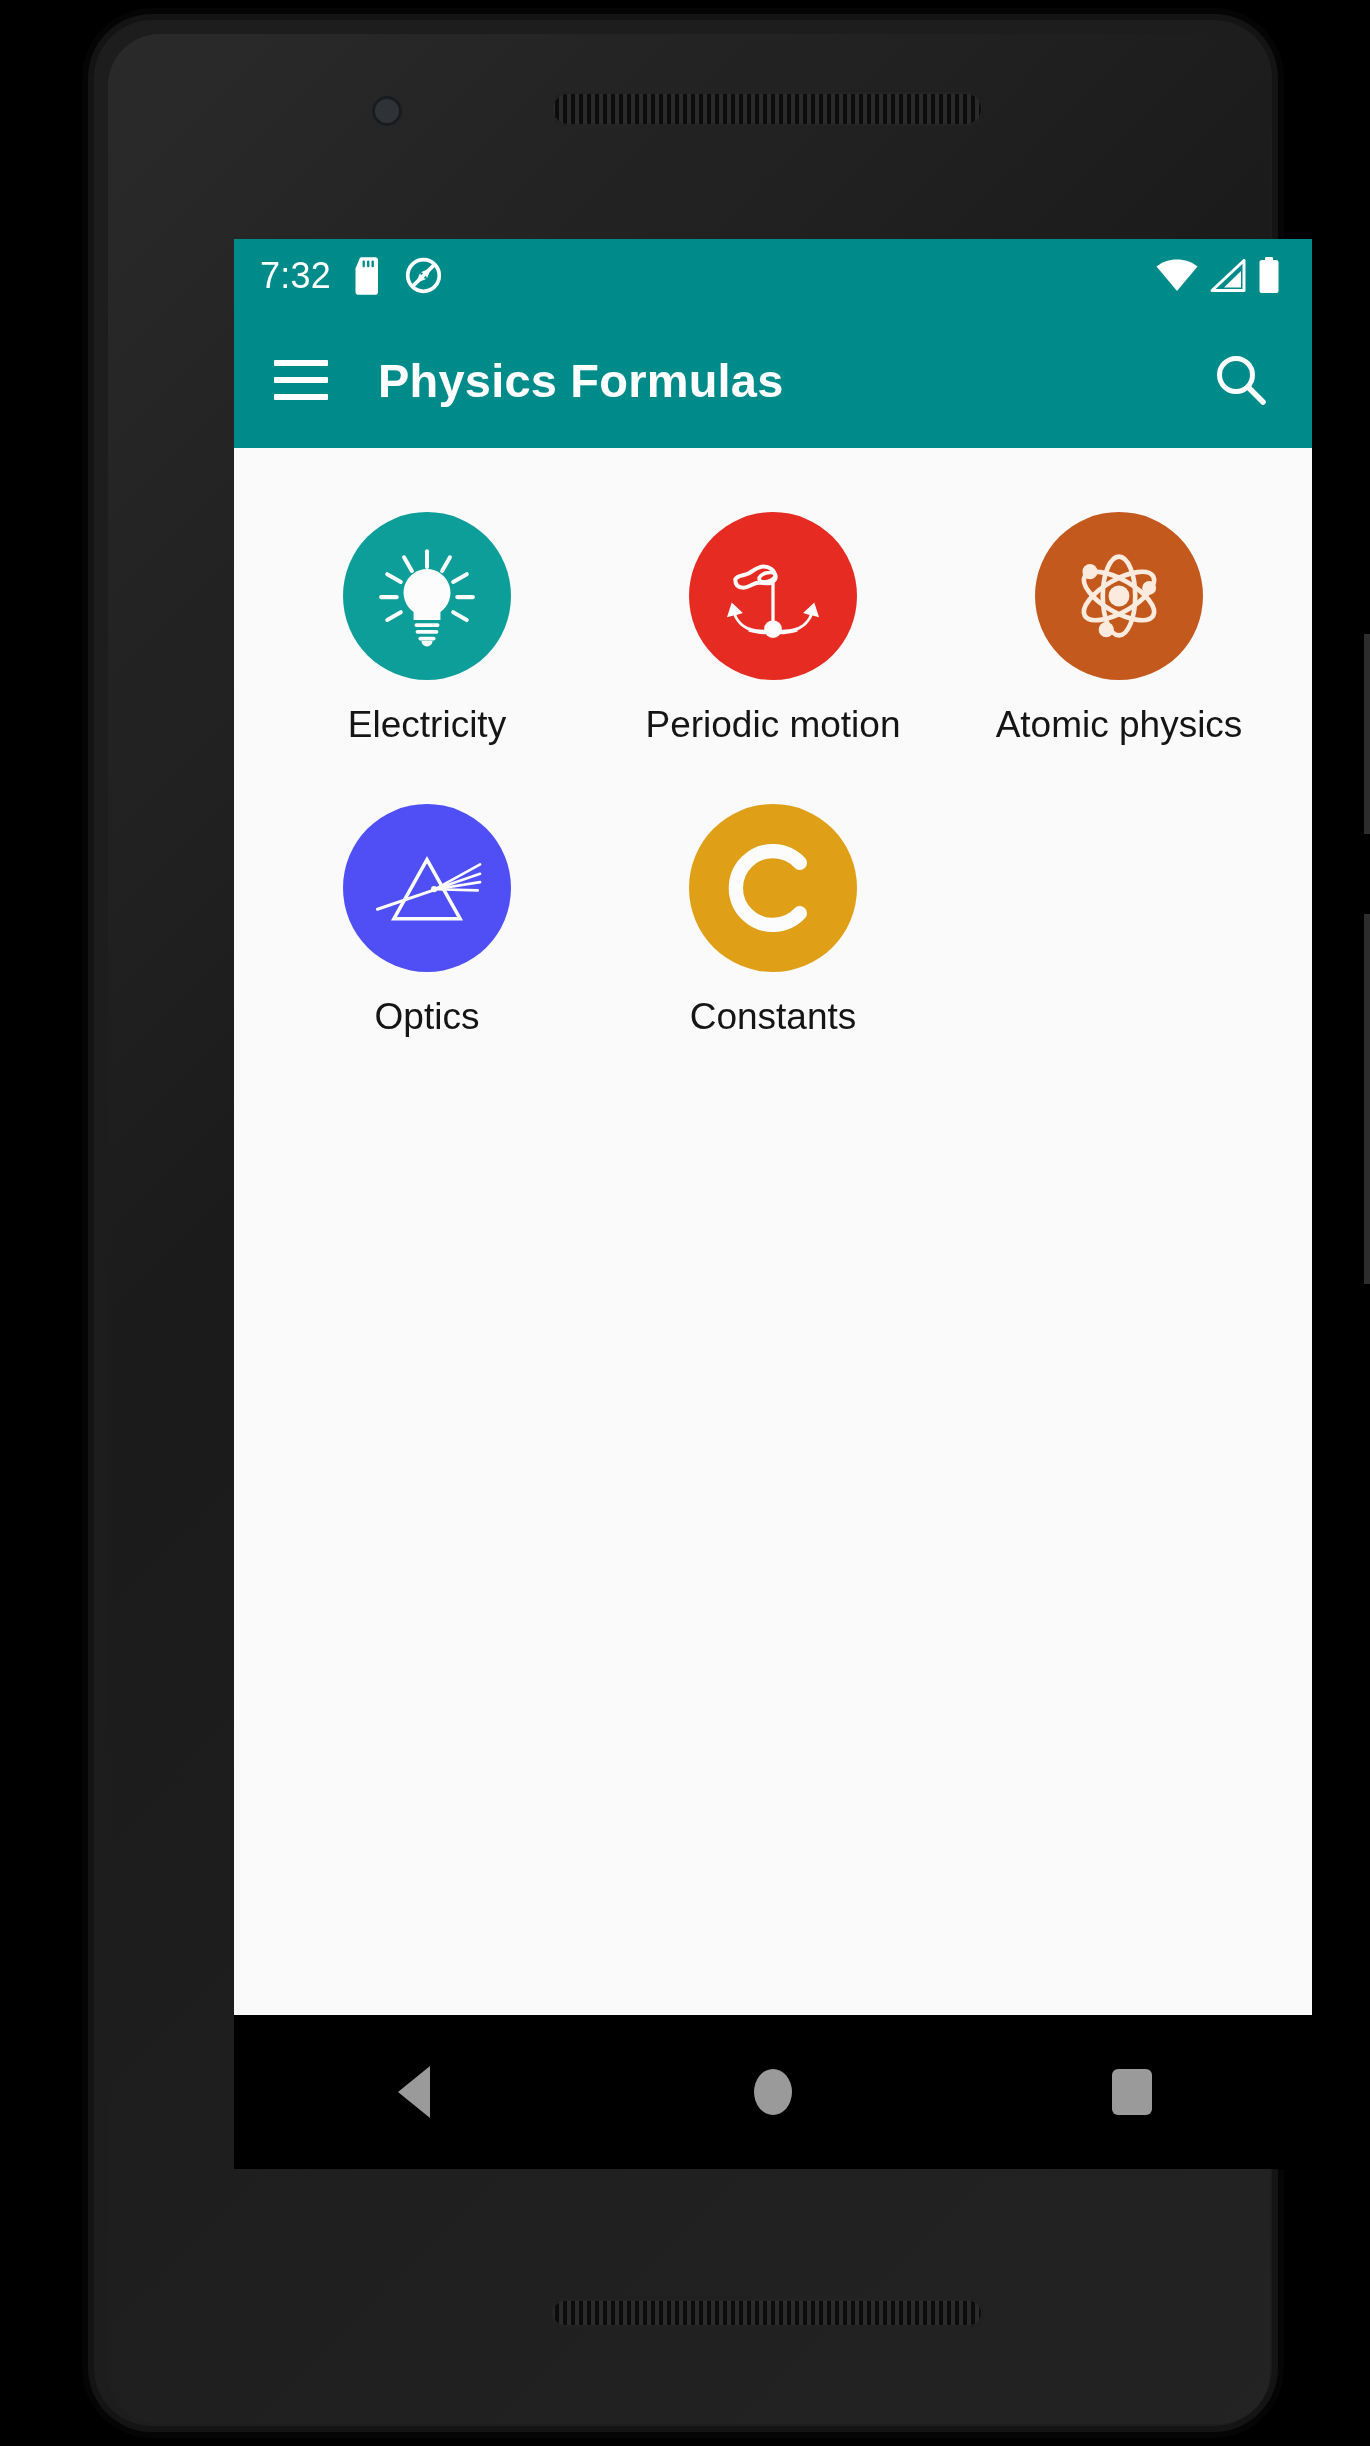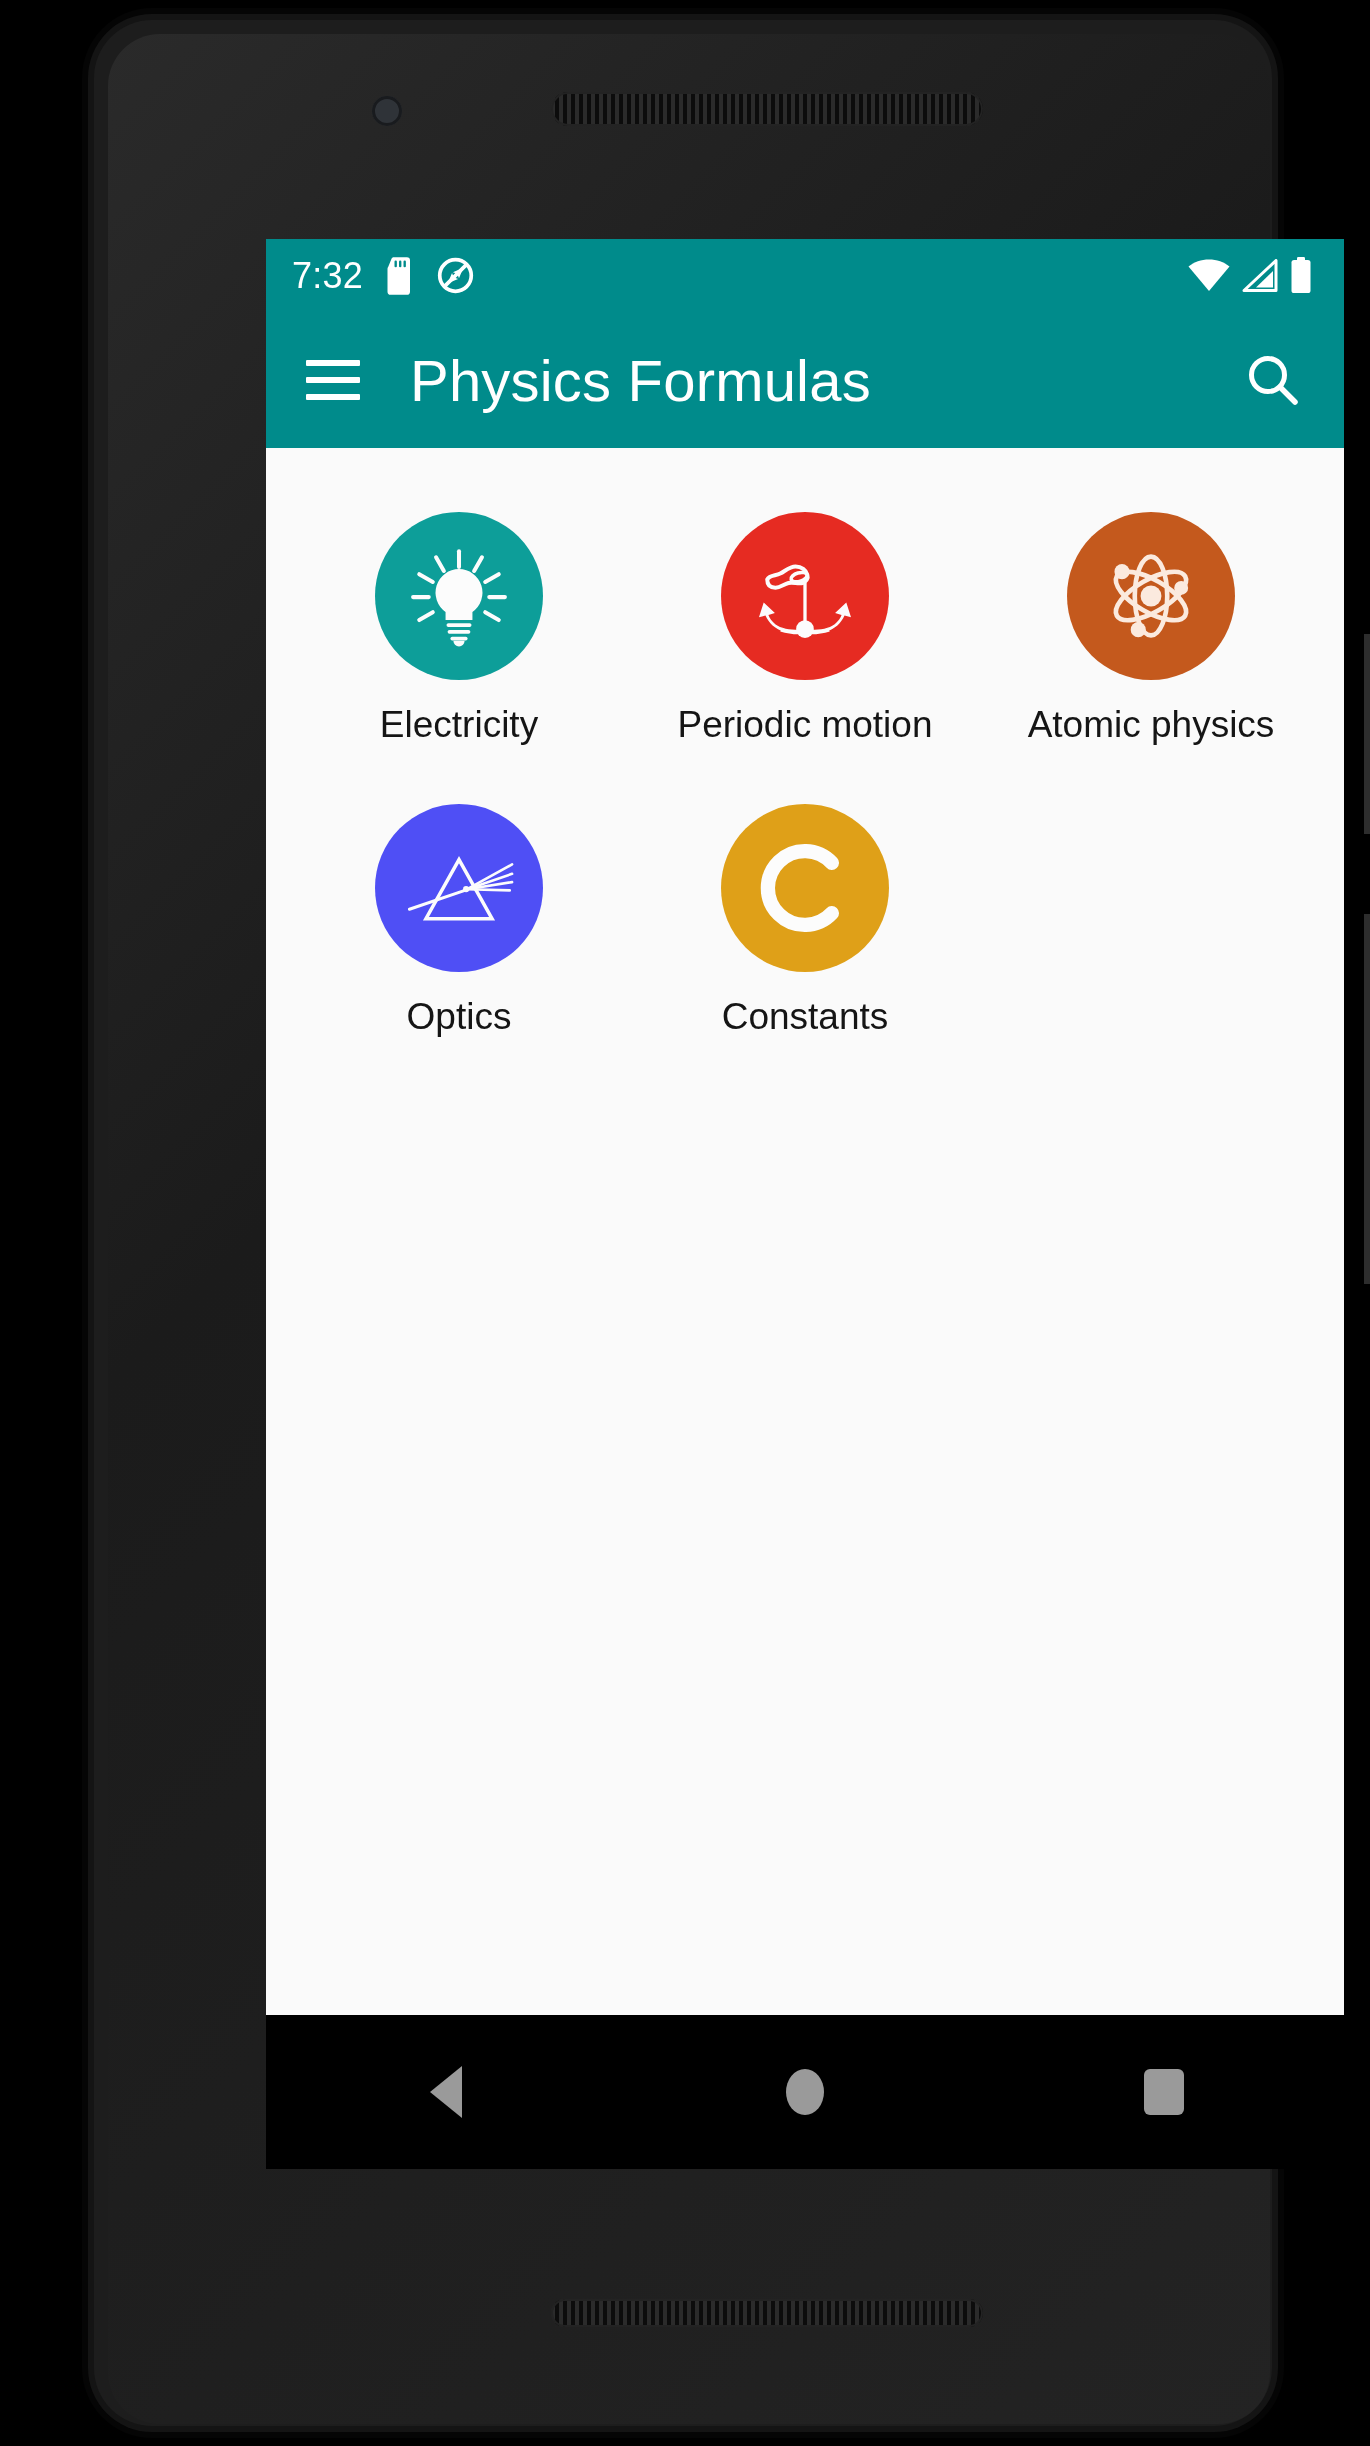--- a/index.html
+++ b/index.html
@@ -84,21 +84,20 @@
 
   
   #screen {
     position: absolute;
     left: 146px;
     top: 225px;
     width: 1078px;
     height: 1930px;
     background: #84cc16;
     overflow: hidden;
-    margin-left: 32px;
   }
 
   
   #status-bar {
     position: relative;
     height: 73px;
     background: #008b8b;
     display: flex;
     align-items: center;
     padding: 0 32px 0 26px;
@@ -138,23 +137,23 @@
     cursor: pointer;
   }
   #menu-button span {
     display: block;
     width: 54px; height: 6px;
     background: #ffffff;
     border-radius: 1px;
   }
   #app-title {
     color: #ffffff;
-    font-size: 58px;
+    font-size: 47px;
     margin-left: 42px;
-    font-weight: 400;
+    font-weight: 700;
     letter-spacing: 0.2px;
     white-space: nowrap;
   }
   #search-button {
     margin-left: auto;
     width: 66px; height: 66px;
     display: flex; align-items: center; justify-content: center;
     cursor: pointer;
   }
 

